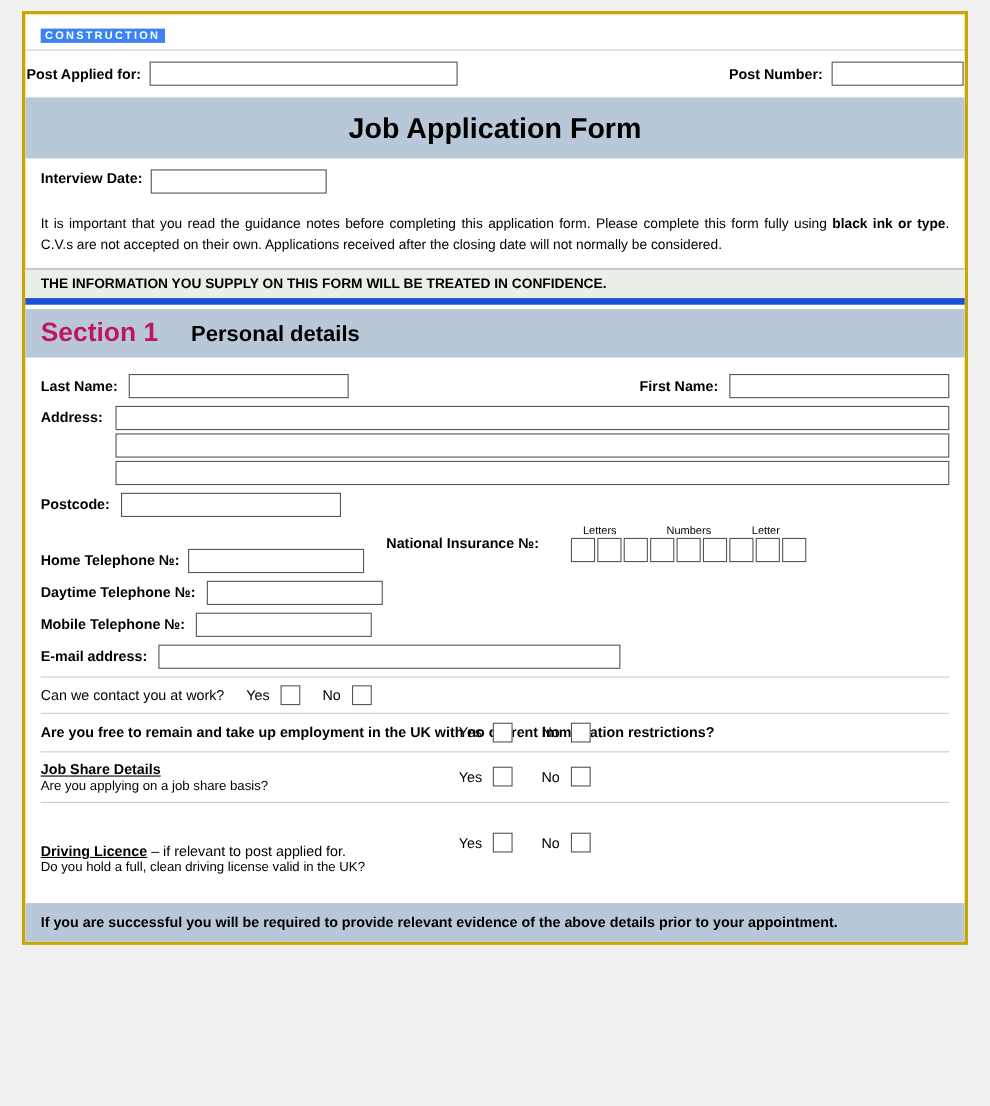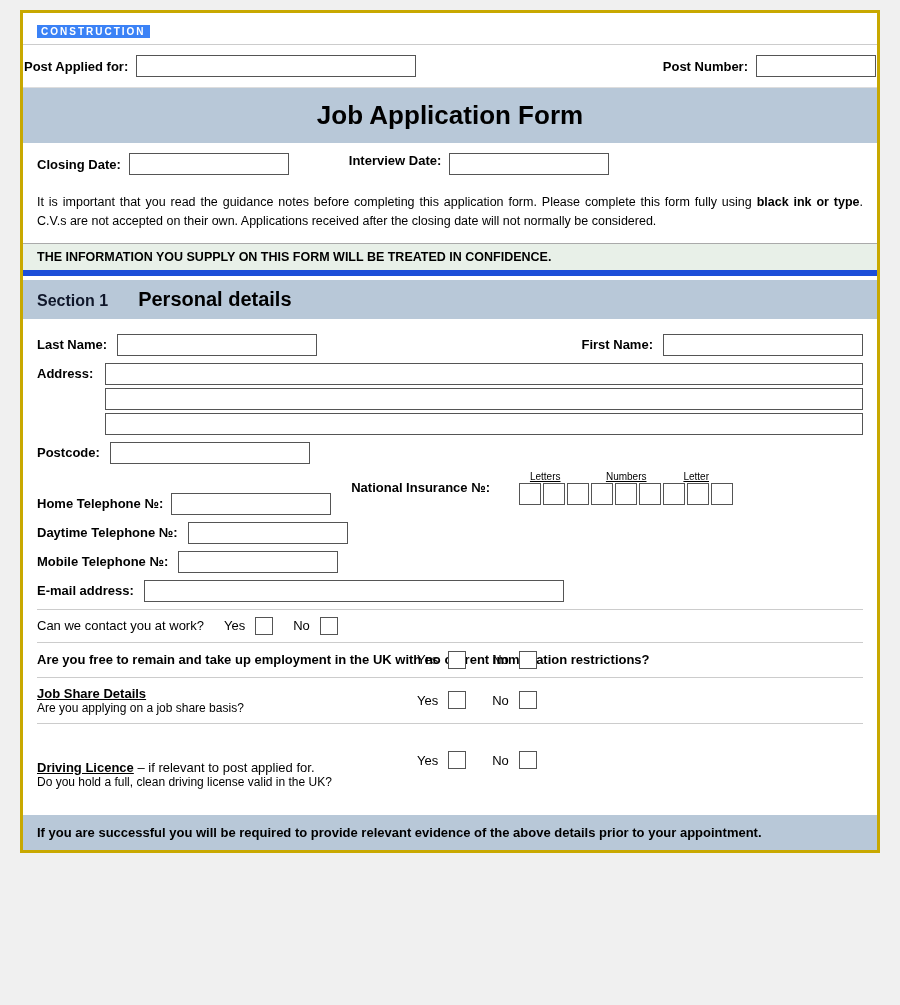--- a/index.html
+++ b/index.html
@@ -116,23 +116,23 @@
       margin: 4px 0;
     }
     .section-header {
       background: #b8c8d8;
       padding: 8px 14px;
       display: flex;
       align-items: baseline;
       gap: 30px;
     }
     .section-number {
-      font-size: 16px;
-      font-weight: bold;
-      color: #0f172a;
+      font-size: 24px;
+      font-weight: bold;
+      color: #be185d;
     }
     .section-title {
       font-size: 20px;
       font-weight: bold;
       color: #000;
     }
     .form-body {
       padding: 8px 14px;
     }
     .form-row {
@@ -209,24 +209,20 @@
       <span class="label">Post Number:</span>
       <input type="text" class="field-input input-post-number" style="">
     </div>
   </div>
 
   <div class="title-bar">
     <h1>Job Application Form</h1>
   </div>
 
   <div class="dates-row">
-    <div class="dates-left">
-      <span class="label">Closing Date:</span>
-      <input type="text" class="field-input input-date" style="">
-    </div>
     <div class="dates-right">
       <span class="label">Interview Date:</span>
       <input type="text" class="field-input input-interview" style="">
     </div>
   </div>
 
   <div class="info-text">
     It is important that you read the guidance notes before completing this application form. Please complete this form fully using <strong>black ink or type</strong>. C.V.s are not accepted on their own. Applications received after the closing date will not normally be considered.
   </div>
 
@@ -264,21 +260,21 @@
     </div>
 
     <div style="display:flex; align-items:flex-start; gap:20px; margin: 7px 0;">
       <div style="display:flex; align-items:center; gap:8px; margin-top:22px;">
         <span class="label">Home Telephone №:</span>
         <input type="text" class="field-input input-hometel" style="">
       </div>
       <div style="display:flex; flex-direction:column; gap:2px;">
         <div style="display:flex; align-items:center; gap:8px;">
           <span style="min-width:160px;"><span class="label" style="white-space:nowrap;">National Insurance №:</span></span>
-          <div style="display:flex; flex-direction:column; gap:1px;text-decoration:underline;">
+          <div style="display:flex; flex-direction:column; gap:1px;">
             <div style="display:flex; font-size:10px; gap:1px; padding-left:2px;">
               <span style="width:48px; text-align:center;">Letters</span>
               <span style="width:112px; text-align:center;">Numbers</span>
               <span style="width:26px; text-align:center;">Letter</span>
             </div>
             <div style="display:flex; gap:2px;">
               <input type="text" class="ni-box" maxlength="1" style="">
               <input type="text" class="ni-box" maxlength="1" style="">
               <input type="text" class="ni-box" maxlength="1" style="">
               <input type="text" class="ni-box" maxlength="1" style="">

